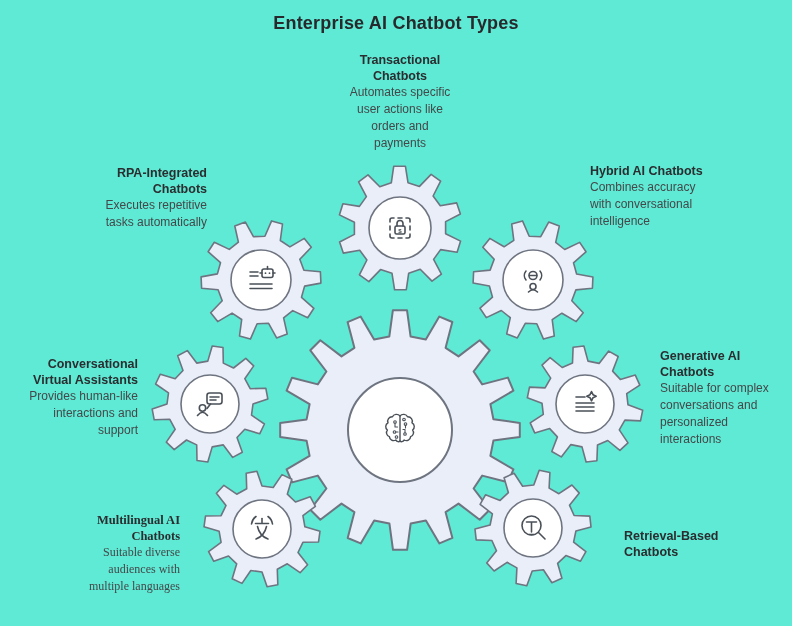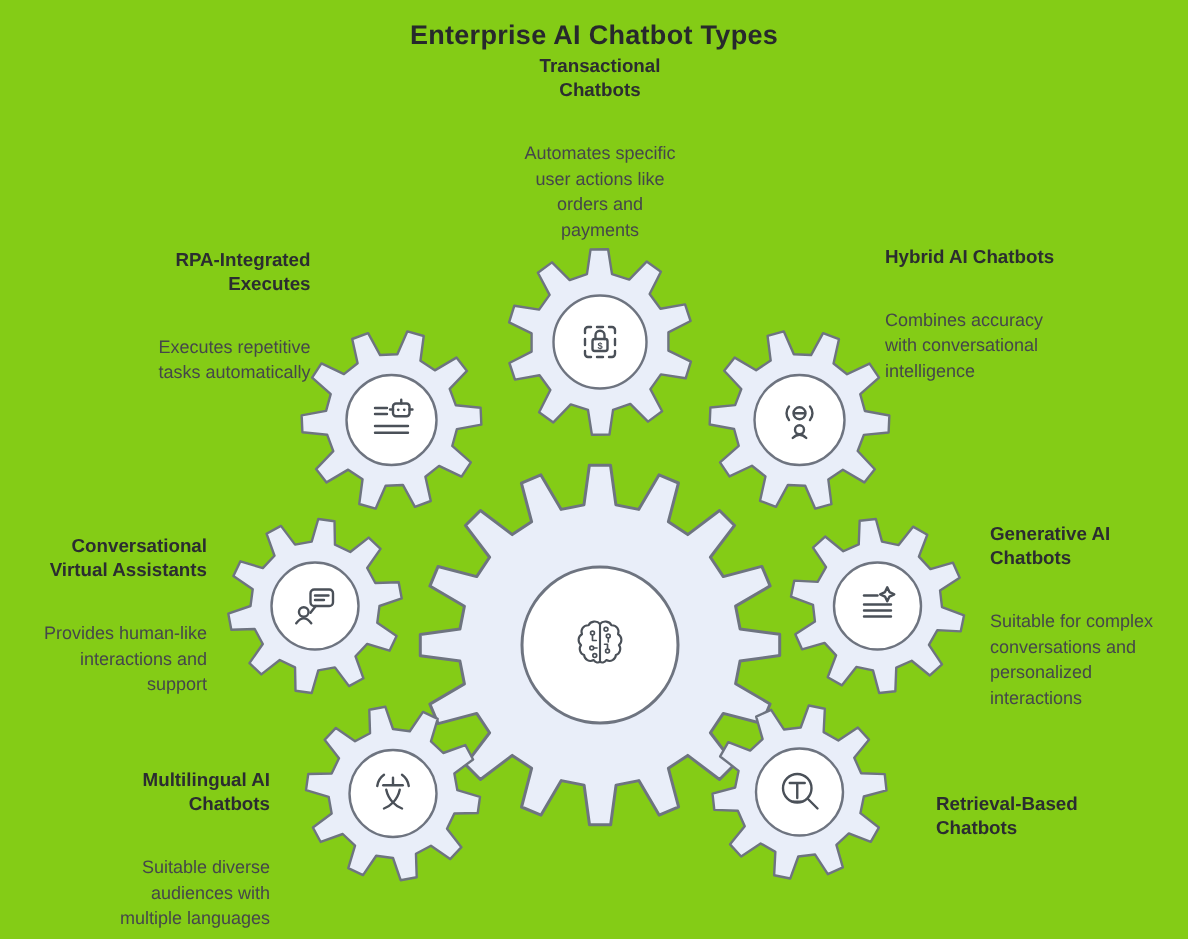--- a/index.html
+++ b/index.html
@@ -1,41 +1,41 @@
 <!DOCTYPE html>
 <html><head>
 <meta charset="utf-8">
 <style>
   html,body { margin:0; padding:0; background:#fff; }
   #canvas {
-    position:relative; width:792px; height:626px; background:#84cc16;
+    position:relative; width:792px; height:626px; background:#5eead4;
     font-family:"Liberation Sans", sans-serif; overflow:hidden;
     --heading:#2b2d30; --body:#45474a; --icon-stroke:#4a5058;
   }
   #title {
     position:absolute; top:13px; left:0; width:792px; text-align:center;
     font-size:18px; font-weight:bold; color:#27292c; letter-spacing:0.2px;
   }
   #gear-canvas { position:absolute; left:0; top:0; }
   .label-block { position:absolute; }
   .label-heading {
     font-weight:bold; font-size:12.5px; line-height:1.28;
     white-space:pre-line; color:var(--heading);
   }
   .label-desc {
-    font-size:12px; line-height:1.42; margin-top:26px;
+    font-size:12px; line-height:1.42; margin-top:0;
     white-space:pre-line; color:var(--body);
   }
   .ta-c { text-align:center; } .ta-r { text-align:right; } .ta-l { text-align:left; }
-  .tb-transactional  { left:310px; top:36px;  width:180px;text-align:center; }
+  .tb-transactional  { left:310px; top:52px;  width:180px;text-align:center; }
   .tb-rpa            { left:47px;  top:165px; width:160px; }
   .tb-hybrid         { left:590px; top:163px; width:140px; }
   .tb-conversational { left:10px;  top:356px; width:128px; }
   .tb-generative     { left:660px; top:348px; width:135px; }
-  .tb-multilingual   { left:36px;  top:512px; width:144px; }
+  .tb-multilingual   { left:36px;  top:512px; width:144px;font-family:Liberation Serif, serif; }
   .tb-retrieval      { left:624px; top:528px; width:150px; }
   .gicon {
     position:absolute; stroke:var(--icon-stroke); fill:none;
     stroke-width:1.6; stroke-linecap:round; stroke-linejoin:round;
   }
   .gicon .fillch { fill:var(--icon-stroke); stroke:none;
     font-family:"Liberation Sans", sans-serif; font-weight:bold; }
   .gicon .dot { fill:var(--icon-stroke); stroke:none; }
 </style>
 </head>
@@ -67,21 +67,21 @@
   <div class="label-block tb-transactional ta-c">
     <div class="label-heading">Transactional
 Chatbots</div>
     <div class="label-desc">Automates specific
 user actions like
 orders and
 payments</div>
   </div>
   <div class="label-block tb-rpa ta-r">
     <div class="label-heading">RPA-Integrated
-Executes</div>
+Chatbots</div>
     <div class="label-desc">Executes repetitive
 tasks automatically</div>
   </div>
   <div class="label-block tb-conversational ta-r">
     <div class="label-heading">Conversational
 Virtual Assistants</div>
     <div class="label-desc">Provides human-like
 interactions and
 support</div>
   </div>

